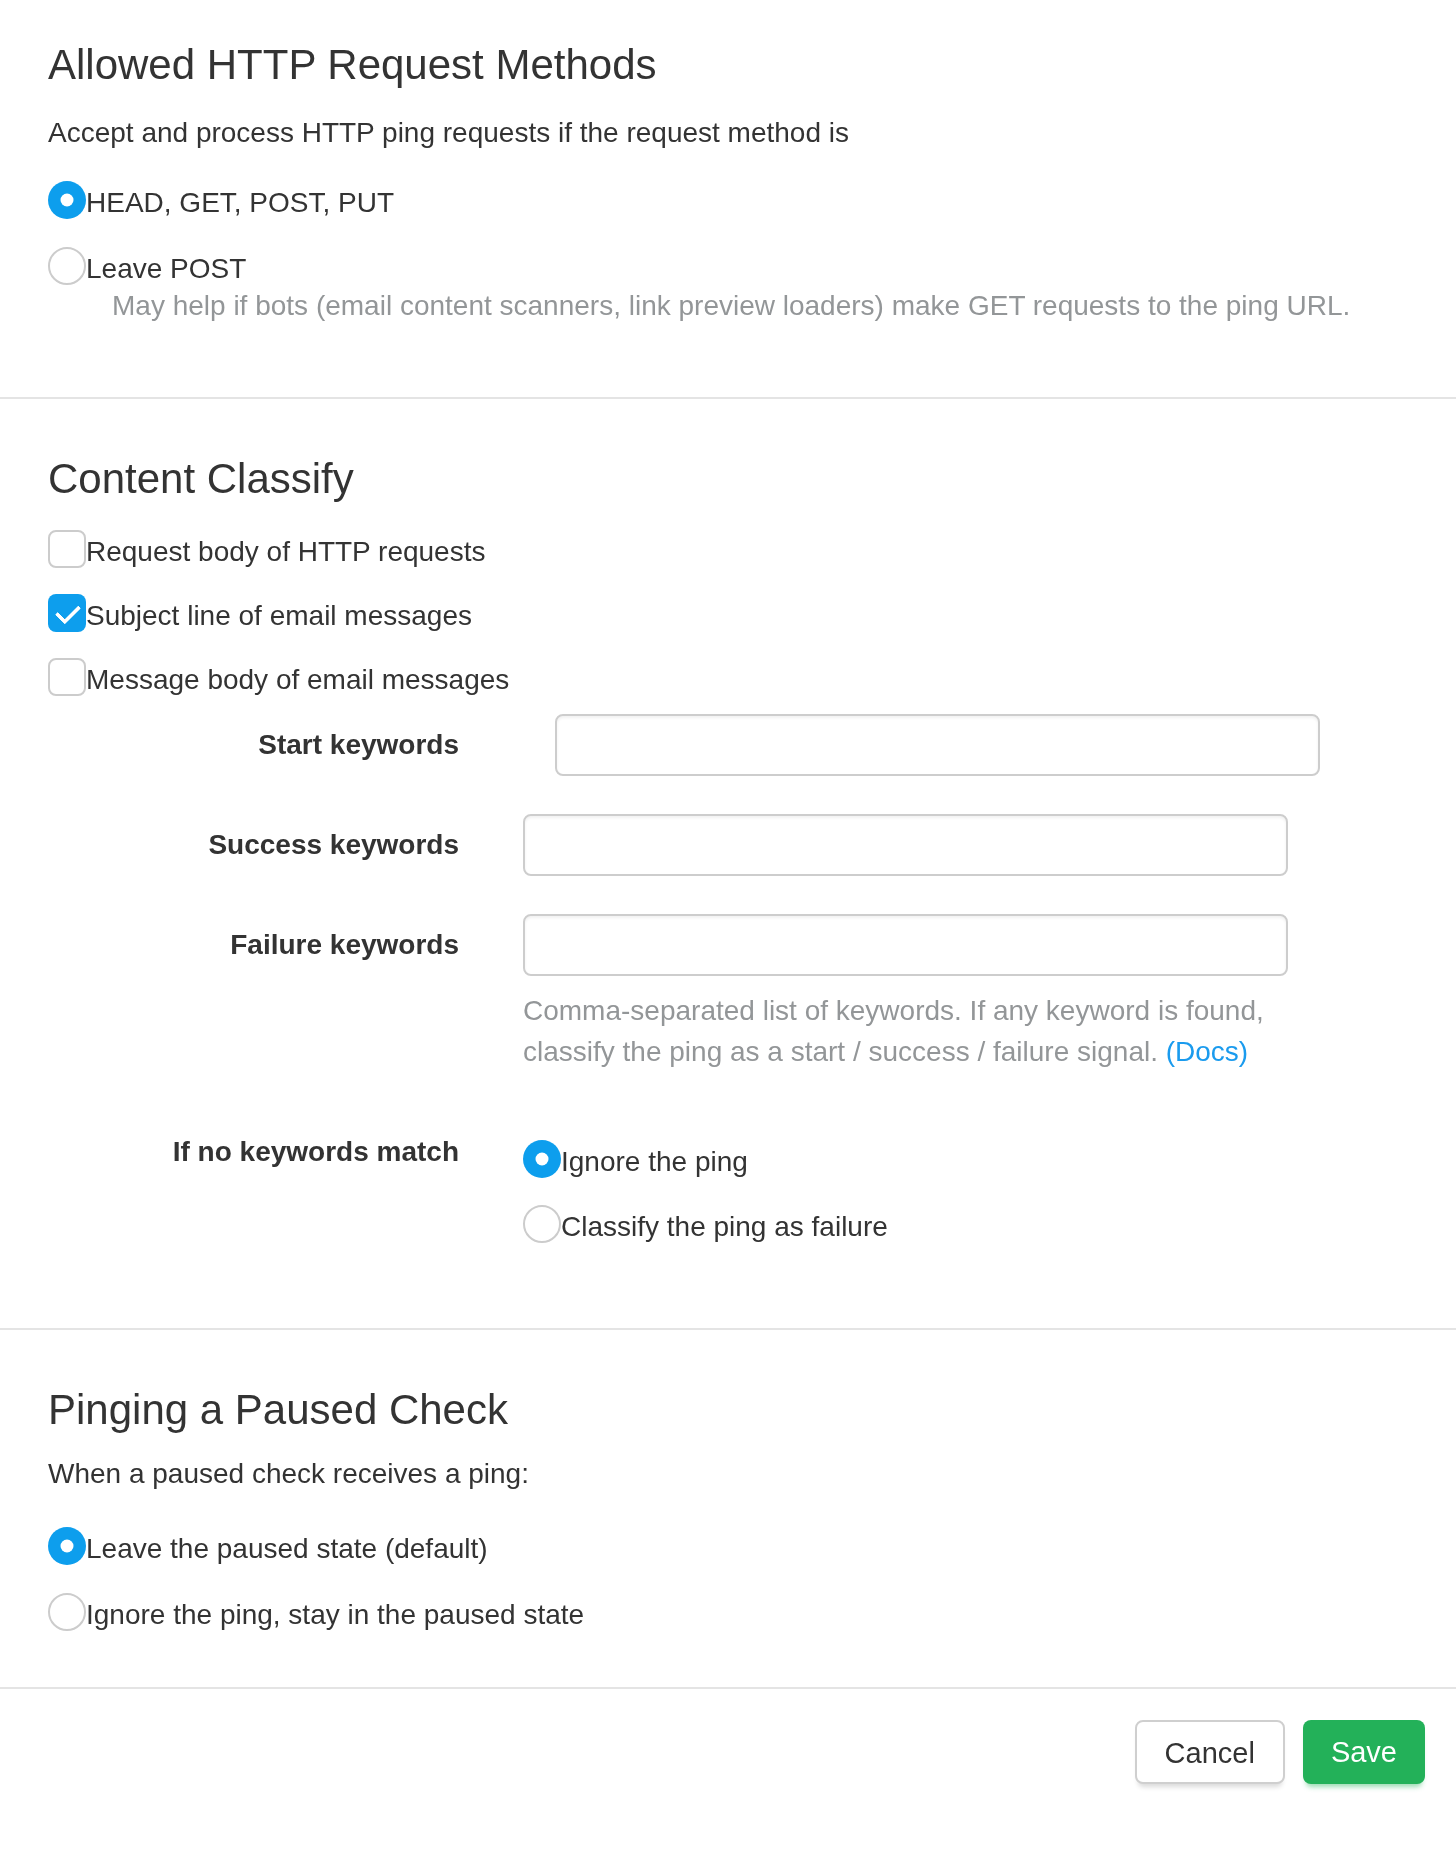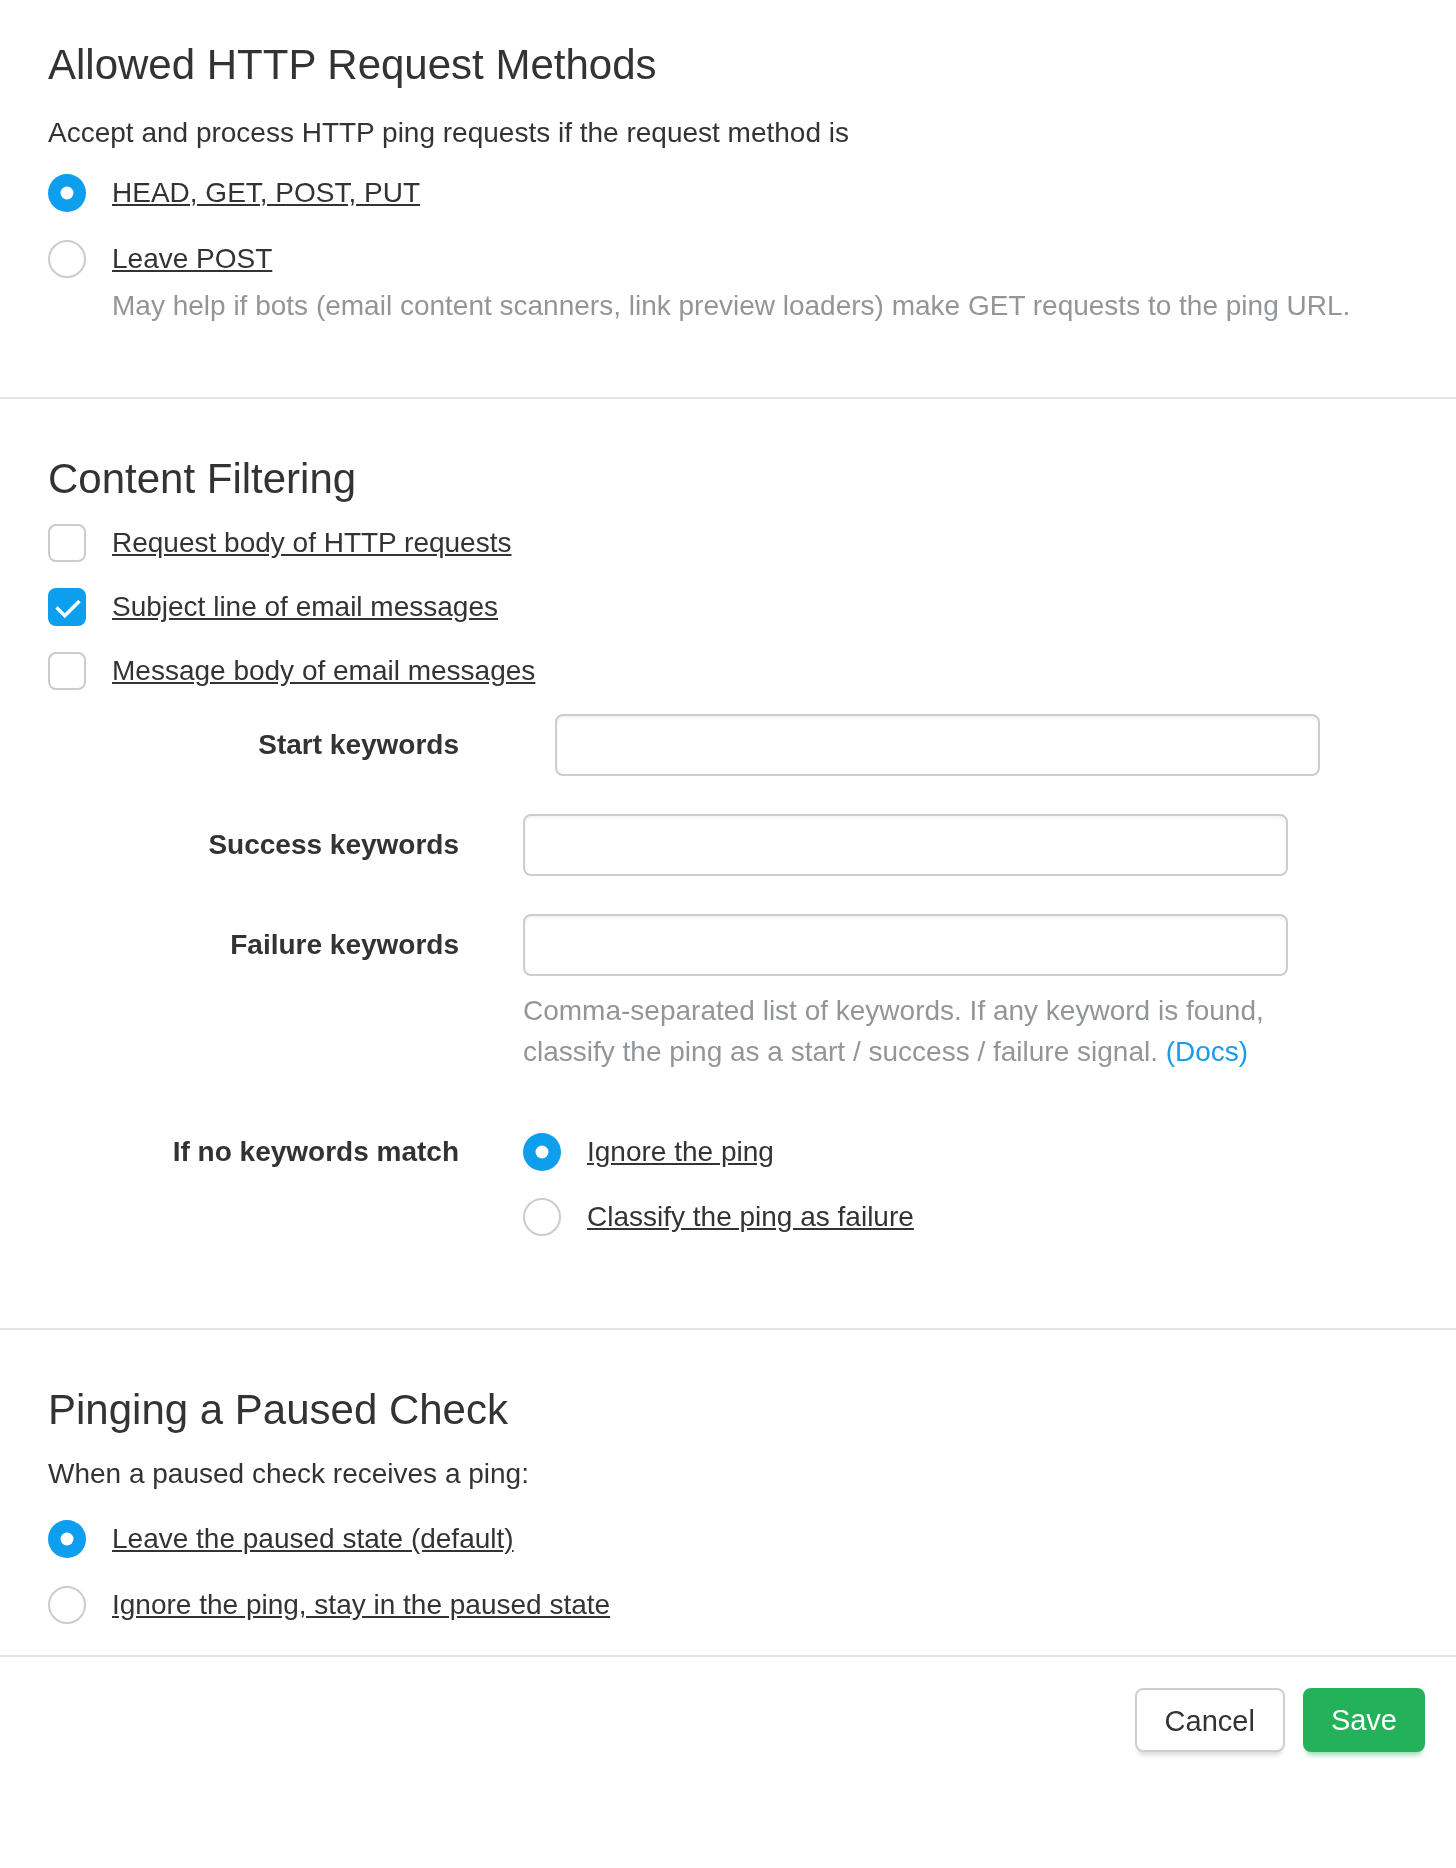--- a/index.html
+++ b/index.html
@@ -25,22 +25,22 @@
     font-weight:400;
     color:var(--text);
     line-height:50px;
     margin:0;
   }
   #sec-http .section-title{margin-top:40px;}
   #sec-filter .section-title,#sec-paused .section-title{margin-top:55px;}
   .desc{font-size:28px;line-height:41px;margin:22px 0 0;}
   #sec-filter .desc,#sec-paused .desc{margin-top:18px;}
   .choice-row{
-    display:flex;align-items:center;gap:26px;
-    min-height:52px;margin-top:14px;cursor:pointer;text-decoration:underline;
+    display:flex;align-items:flex-end;
+    min-height:52px;margin-top:14px;cursor:pointer;
   }
   .check-row{min-height:50px;}
   .choice-label{font-size:28px;color:var(--text);}
   .radio{
     width:38px;height:38px;flex:none;border-radius:50%;
     background:#fff;border:2px solid var(--border-gray);position:relative;
   }
   .radio.on{border:none;background:var(--accent-blue);}
   .radio.on::after{
     content:"";position:absolute;top:50%;left:50%;
@@ -78,21 +78,21 @@
     margin:14px 0 0 475px;max-width:830px;
     font-size:28px;line-height:41px;
   }
   .docs-link{color:var(--link-blue);text-decoration:none;cursor:pointer;}
   .nomatch-row{align-items:flex-start;margin-top:54px;}
   .nomatch-row .col-label{line-height:52px;}
   .radio-stack .choice-row{margin-top:0;}
   .radio-stack .choice-row + .choice-row{margin-top:13px;}
   #sec-filter{padding-bottom:85px;}
   #sec-paused .choice-row.lead{margin-top:19px;}
-  #sec-paused{padding-bottom:24px;}
+  #sec-paused{padding-bottom:56px;}
   .footer{
     display:flex;justify-content:flex-end;gap:18px;
     padding:31px 31px 33px 0;background:#fff;
   }
   .btn{
     height:64px;padding:0 28px;border-radius:8px;
     font-family:inherit;font-size:29px;line-height:62px;
     cursor:pointer;display:inline-block;
   }
   .btn-cancel{
@@ -119,21 +119,21 @@
     </div>
     <div class="choice-row">
       <span class="radio"></span>
       <span class="choice-label">Leave POST</span>
     </div>
 
     <p class="desc muted http-help">May help if bots (email content scanners, link preview loaders) make GET requests to the ping URL.</p>
   </section>
 
   <section class="section" id="sec-filter">
-    <h2 class="section-title">Content Filtering</h2>
+    <h2 class="section-title">Content Classify</h2>
 
     <div class="choice-row check-row">
       <span class="checkbox"></span>
       <span class="choice-label">Request body of HTTP requests</span>
     </div>
     <div class="choice-row check-row">
       <span class="checkbox on"></span>
       <span class="choice-label">Subject line of email messages</span>
     </div>
     <div class="choice-row check-row">

